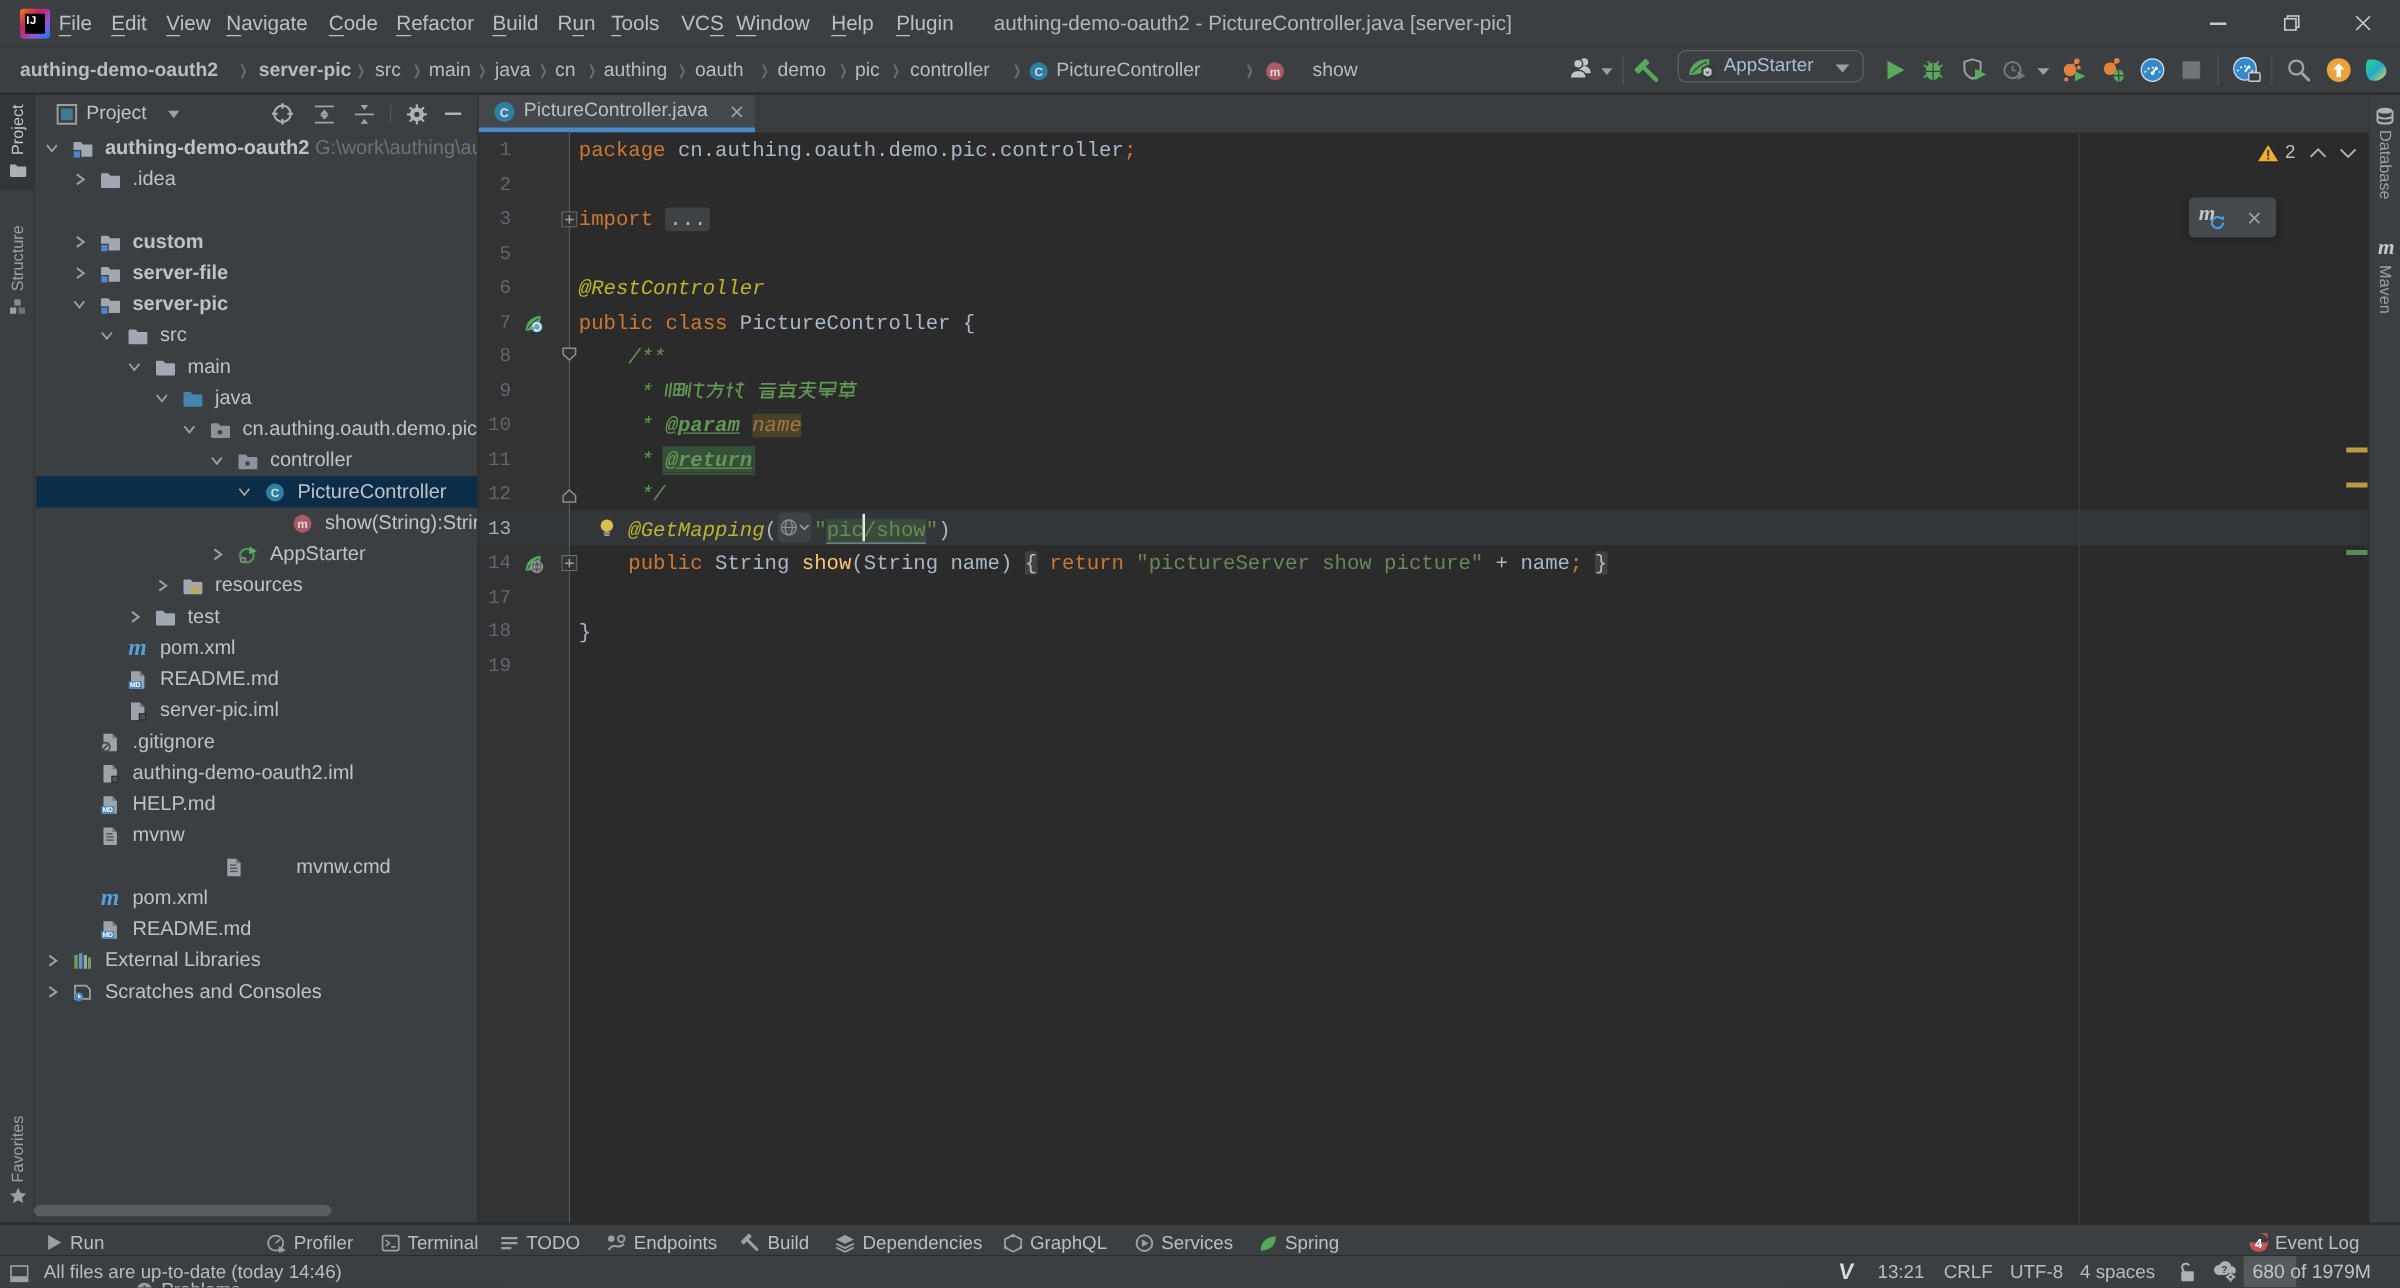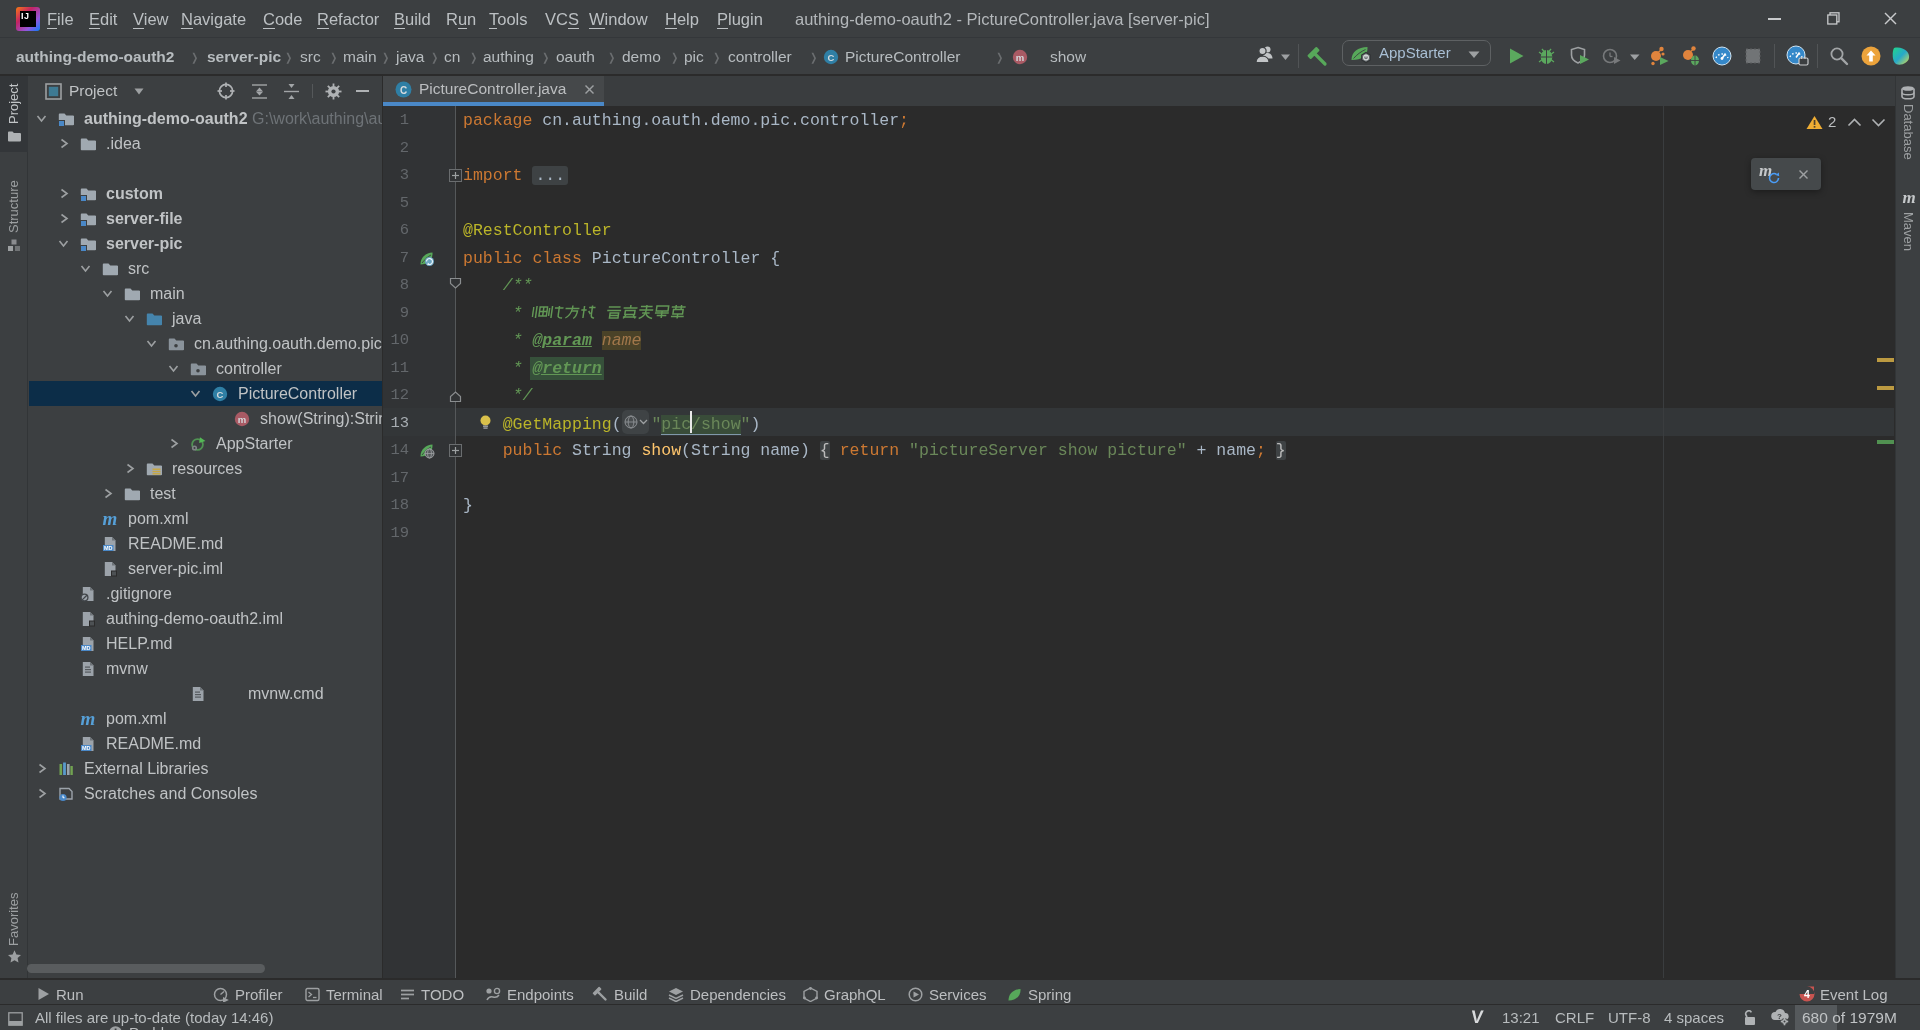--- a/index.html
+++ b/index.html
@@ -1,21 +1,21 @@
 <!DOCTYPE html>
 <html><head><meta charset="utf-8"><style>
 *{margin:0;padding:0;box-sizing:border-box;}
 html,body{width:1920px;height:1030px;overflow:hidden;background:#3C3F41;}
 body{font-family:"Liberation Sans",sans-serif;color:#BBBBBB;}
 .abs{position:absolute;}
 #app{position:relative;width:1920px;height:1030px;}
 .mono{font-family:"Liberation Mono",monospace;font-size:16.53px;line-height:27.5px;white-space:pre;}
 .kw{color:#CC7832;}
 .def{color:#A9B7C6;}
-.ann{color:#BBB529;}
+.ann{color:#BBB529;font-style:italic;}
 .str{color:#6A8759;}
 .doc{color:#629755;font-style:italic;}
 .doctag{color:#629755;font-style:italic;font-weight:bold;text-decoration:underline;}
 .meth{color:#FFC66D;}
 .foldbox{background:#3E4244;border-radius:3px;padding:0 3px;color:#A9B7C6;}
 .bracebox{background:#3E4244;border-radius:2px;}
 svg{display:block;}
 .crumb{position:absolute;top:0;height:36px;line-height:36px;font-size:15.5px;color:#B7BCBF;white-space:pre;}
 .csep{color:#6B6E70;font-size:11px;transform:scaleX(0.75);}
 .menu{position:absolute;top:0;height:38px;line-height:38px;font-size:16.5px;color:#BCC0C3;}
@@ -396,21 +396,21 @@
             <rect x="1" y="9" width="10.5" height="6" fill="#4A88C7"></rect>
             <text x="6.2" y="13.8" font-size="5.5" font-weight="bold" fill="#fff" text-anchor="middle" font-family="Liberation Sans">MD</text>
           </svg></span><span>HELP.md</span></div>
       <div class="trow" style="top:656px;left:0;"><span style="width:28px;flex:0 0 28px;"></span><span class="tchev"></span><span style="width:4px;flex:0 0 4px;"></span><span class="ticon"><svg width="16" height="16" viewBox="0 0 16 16" style="">
             <path d="M2.8 1h7.2l3.5 3.5V15H2.8z" fill="#9CA3AA"></path>
             <path d="M10 1l3.5 3.5H10z" fill="#6E7479"></path>
             <rect x="5" y="5.5" width="5" height="1.2" fill="#55595D"></rect>
             <rect x="5" y="8" width="6" height="1.2" fill="#55595D"></rect>
             <rect x="5" y="10.5" width="6" height="1.2" fill="#55595D"></rect>
           </svg></span><span>mvnw</span></div>
-      <div class="trow" style="top:681px;left:14px;gap:32px;"><span style="width:28px;flex:0 0 28px;"></span><span class="tchev"></span><span style="width:4px;flex:0 0 4px;"></span><span class="ticon"><svg width="16" height="16" viewBox="0 0 16 16" style="">
+      <div class="trow" style="top:681px;left:3px;gap:32px;"><span style="width:28px;flex:0 0 28px;"></span><span class="tchev"></span><span style="width:4px;flex:0 0 4px;"></span><span class="ticon"><svg width="16" height="16" viewBox="0 0 16 16" style="">
             <path d="M2.8 1h7.2l3.5 3.5V15H2.8z" fill="#9CA3AA"></path>
             <path d="M10 1l3.5 3.5H10z" fill="#6E7479"></path>
             <rect x="5" y="5.5" width="5" height="1.2" fill="#55595D"></rect>
             <rect x="5" y="8" width="6" height="1.2" fill="#55595D"></rect>
             <rect x="5" y="10.5" width="6" height="1.2" fill="#55595D"></rect>
           </svg></span><span>mvnw.cmd</span></div>
       <div class="trow" style="top:706px;left:0;"><span style="width:28px;flex:0 0 28px;"></span><span class="tchev"></span><span style="width:4px;flex:0 0 4px;"></span><span style="width:16px;flex:0 0 16px;margin-right:6px;font-family:'Liberation Serif',serif;font-style:italic;font-weight:bold;font-size:19px;color:#56A0D8;line-height:15px;text-align:center;margin-right:10px;">m</span><span>pom.xml</span></div>
       <div class="trow" style="top:731px;left:0;"><span style="width:28px;flex:0 0 28px;"></span><span class="tchev"></span><span style="width:4px;flex:0 0 4px;"></span><span class="ticon"><svg width="16" height="16" viewBox="0 0 16 16" style="">
             <path d="M2.8 1h7.2l3.5 3.5V15H2.8z" fill="#9CA3AA"></path>
             <path d="M10 1l3.5 3.5H10z" fill="#6E7479"></path>

